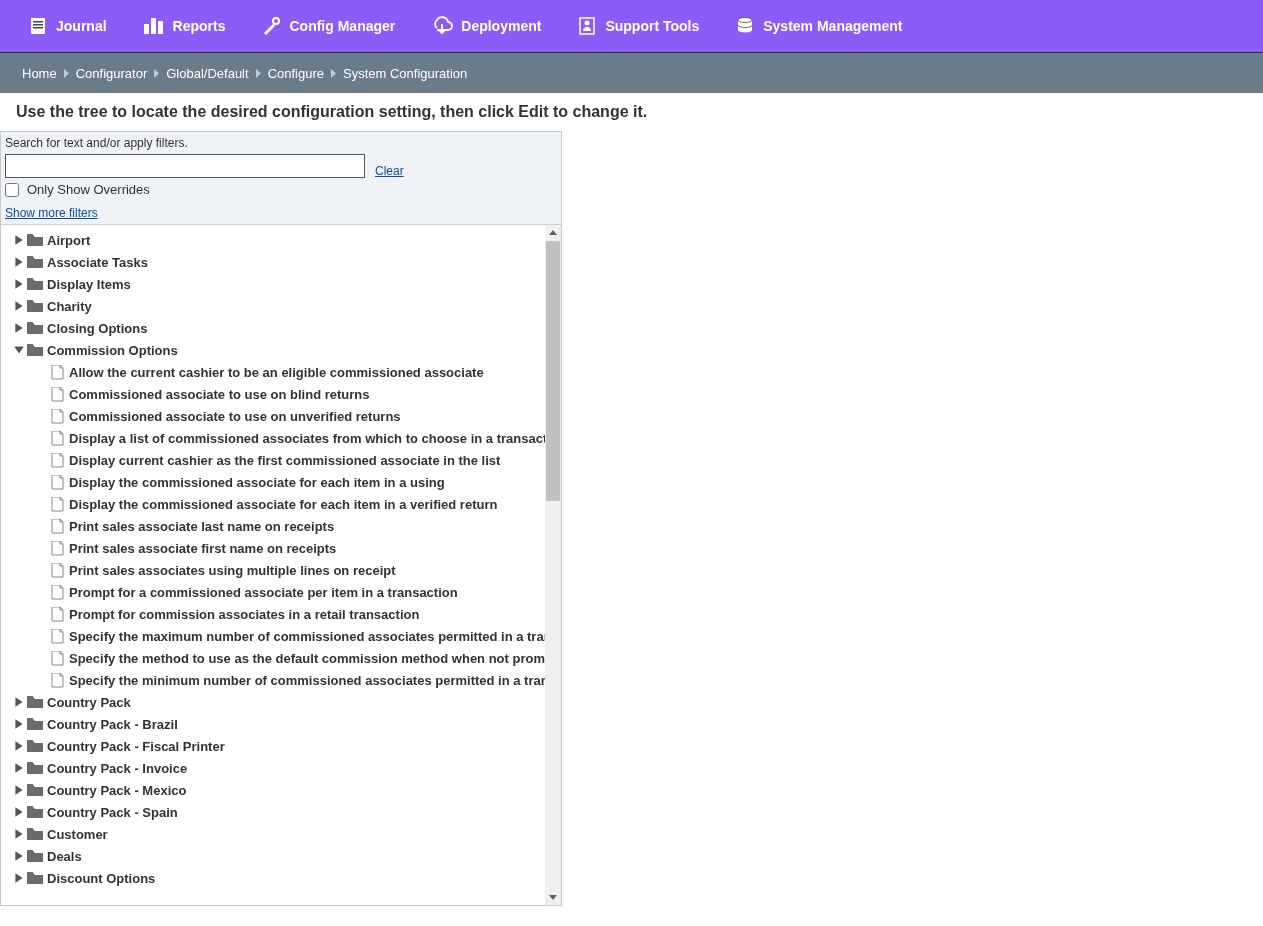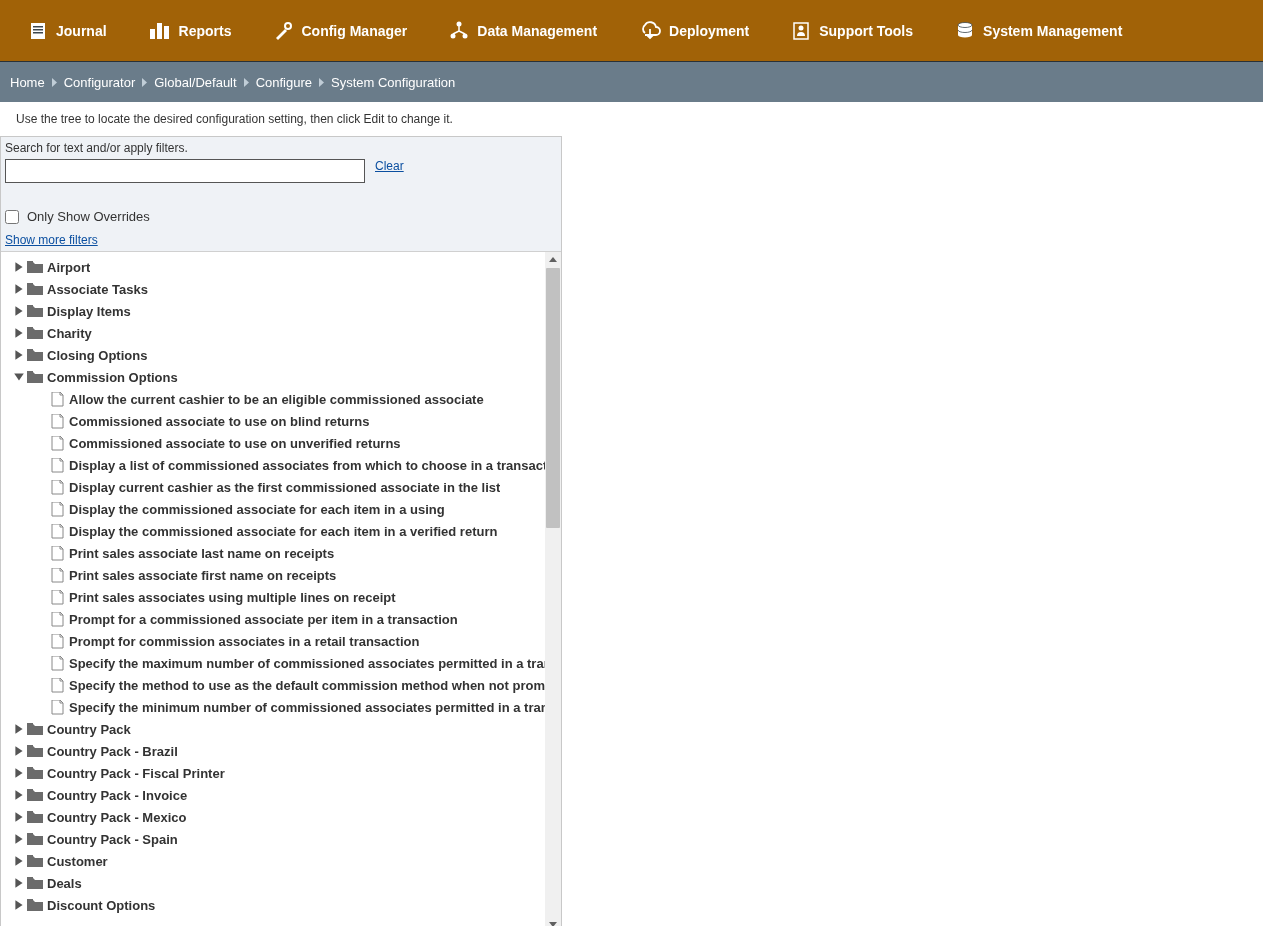--- a/index.html
+++ b/index.html
@@ -1,33 +1,33 @@
 <!DOCTYPE html>
 <html><head>
 <meta charset="utf-8">
 <style>
   * { box-sizing: border-box; margin: 0; padding: 0; }
   body { font-family: Arial, Helvetica, sans-serif; font-size: 13px; color: #333; background: #fff; width: 1263px; }
   
-  .topnav { background: #a16207; height: 62px; display: flex; align-items: center; padding: 0 10px; border-bottom: 1px solid #2a3136; gap: 6px; }
+  .topnav { background: #8b5cf6; height: 53px; display: flex; align-items: center; padding: 0 10px; border-bottom: 1px solid #2a3136; }
   .topnav-item { display: flex; align-items: center; color: #fff; font-weight: bold; font-size: 14px; padding: 0 18px; cursor: pointer; height: 100%; }
   .topnav-item .icon { margin-right: 8px; fill: #fff; }
   
-  .breadcrumb-bar { background: #6a7c8a; height: 40px; display: flex; align-items: center; padding: 0 10px; color: #fff; font-size: 13px; }
+  .breadcrumb-bar { background: #6a7c8a; height: 40px; display: flex; align-items: center; padding: 0 22px; color: #fff; font-size: 13px; }
   .breadcrumb-item { cursor: pointer; }
   .breadcrumb-sep { margin: 0 6px; color: #c0cdd7; }
   
-  .instruction { padding: 10px 16px; font-weight: normal; font-size: 12px; color: #333; }
+  .instruction { padding: 10px 16px; font-weight: bold; font-size: 16px; color: #333; }
   
   .main { display: flex; }
   .left-panel { width: 562px; border: 1px solid #c8c8c8; background: #fff; }
   
   .filter-area { background: #eff2f6; padding: 4px; border-bottom: 1px solid #d0d0d0; }
   .filter-label { font-size: 12px; margin-bottom: 4px; }
-  .filter-row { display: flex; align-items: flex-start; gap: 10px; margin-bottom: 26px; }
+  .filter-row { display: flex; align-items: flex-end; gap: 10px; margin-bottom: 4px; }
   .filter-input { width: 360px; height: 24px; border: 1px solid #555; padding: 2px 4px; font-size: 13px; }
   .link { color: #0b4fa0; text-decoration: underline; cursor: pointer; font-size: 12px; }
   .checkbox-row { display: flex; align-items: center; gap: 8px; font-size: 13px; margin-bottom: 8px; }
   .checkbox-row input { width: 14px; height: 14px; }
   
   .tree { position: relative; height: 680px; overflow: hidden; padding: 4px 0 4px 12px; }
   .tree-row { display: flex; align-items: center; height: 22px; cursor: pointer; }
   .tree-row.child { padding-left: 38px; }
   .expand-icon { width: 12px; height: 12px; margin-right: 2px; flex-shrink: 0; }
   .folder-icon { width: 16px; height: 14px; margin-right: 4px; flex-shrink: 0; }
@@ -61,29 +61,20 @@
         <rect x="15" y="5" width="5" height="13" fill="#fff"></rect>
       </svg>
       <span>Reports</span>
     </div>
     <div class="topnav-item">
       <svg class="icon" width="20" height="20" viewBox="0 0 20 20">
         <path d="M3 17 L12 8 L14 10 L5 19 Z" fill="#fff"></path>
         <circle cx="15" cy="5" r="3" fill="none" stroke="#fff" stroke-width="2"></circle>
       </svg>
       <span>Config Manager</span>
-    </div>
-    <div class="topnav-item">
-      <svg class="icon" width="20" height="20" viewBox="0 0 20 20">
-        <circle cx="10" cy="3" r="2.5" fill="#fff"></circle>
-        <circle cx="4" cy="15" r="2.5" fill="#fff"></circle>
-        <circle cx="16" cy="15" r="2.5" fill="#fff"></circle>
-        <path d="M10 5 L10 10 M10 10 L4 13 M10 10 L16 13" stroke="#fff" stroke-width="1.5" fill="none"></path>
-      </svg>
-      <span>Data Management</span>
     </div>
     <div class="topnav-item">
       <svg class="icon" width="22" height="20" viewBox="0 0 22 20">
         <path d="M6 12 a5 5 0 0 1 0-8 a6 6 0 0 1 11 2 a4 4 0 0 1 0 8 H6" fill="none" stroke="#fff" stroke-width="1.8"></path>
         <path d="M11 8 L11 17 M8 14 L11 17 L14 14" fill="none" stroke="#fff" stroke-width="1.8"></path>
       </svg>
       <span>Deployment</span>
     </div>
     <div class="topnav-item">
       <svg class="icon" width="20" height="20" viewBox="0 0 20 20">

